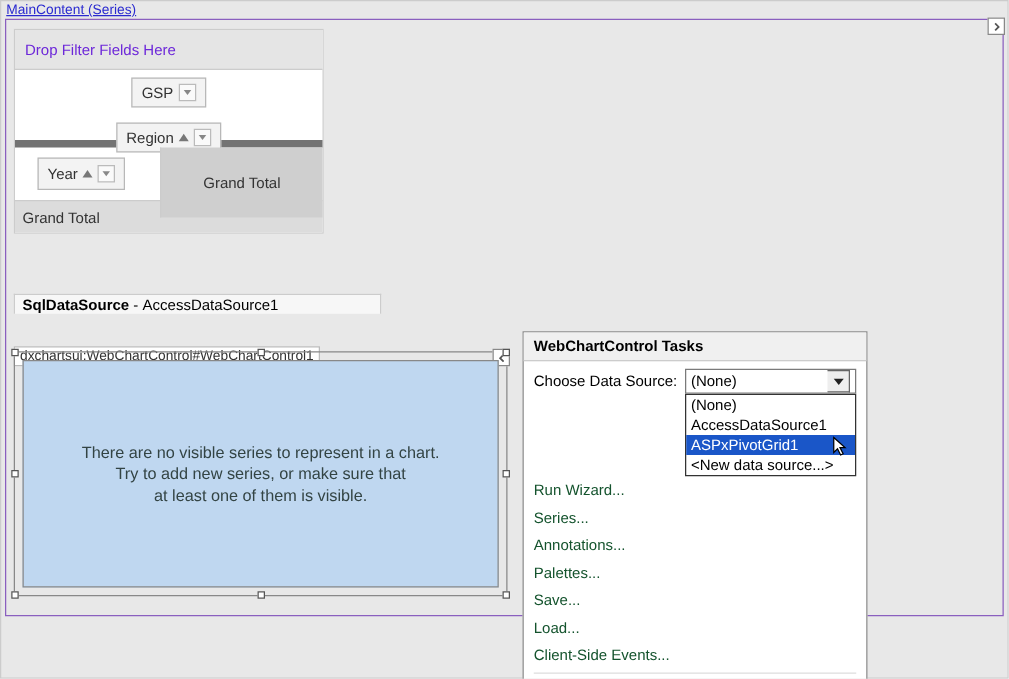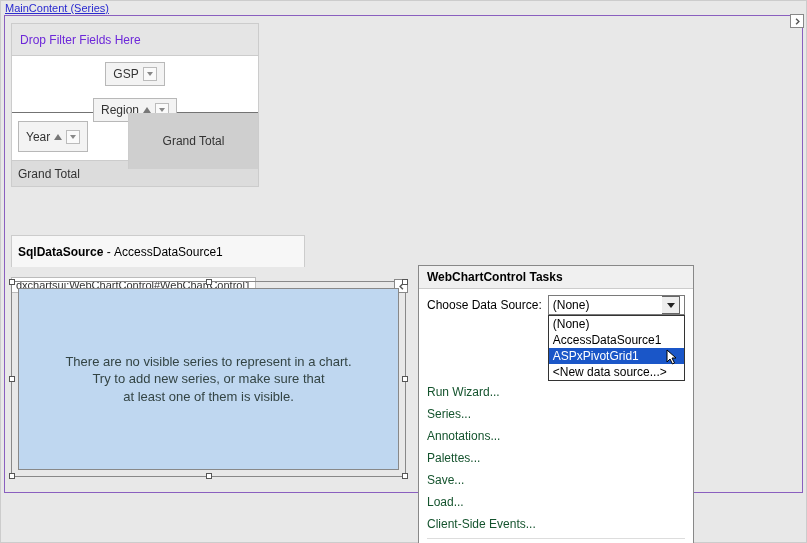--- a/index.html
+++ b/index.html
@@ -11,26 +11,26 @@
   .glyph-topright svg { display:block; }
 
   .pivot { position:absolute; left:6px; top:7px; width:248px; background:#fff; border:1px solid #ccc; font-size:12px; color:#333;}
   .pivot .filter-area { background:#e5e5e5; height:32px; display:flex; align-items:center; padding:0 8px; color:#6d28d9; border-bottom:1px solid #ccc;}
   .pivot .col-area { height:56px; display:flex; align-items:center;flex-direction:column; }
   .hdr { border:1px solid #b8b8b8; background:#f3f3f3; padding:4px 7px; display:inline-flex; align-items:center; gap:4px; margin:6px;}
   .sort-asc { width:0;height:0;border-left:4px solid transparent;border-right:4px solid transparent;border-bottom:6px solid #777; display:inline-block;}
   .tiny-dd { width:14px;height:14px;border:1px solid #bbb;background:#fafafa;display:inline-flex;align-items:center;justify-content:center;}
   .tiny-dd::after{content:"";width:0;height:0;border-left:3px solid transparent;border-right:3px solid transparent;border-top:4px solid #888;}
   .grand-col { margin-left:auto; background:#cfcfcf; width:130px; height:56px; display:flex; align-items:center; justify-content:center; border-left:1px solid #ccc;}
-  .row-area { display:flex; height:48px; border-top:1px solid #737373;}
+  .row-area { display:flex; height:48px; border-top:6px solid #737373;padding-left:12px;}
   .row-area .hdr { margin:8px 6px;}
   .row-area .blank { flex:1;}
   .grand-row { border-top:1px solid #ccc; background:#dcdcdc; height:26px; display:flex;align-items:center; padding:0 6px;}
   
-  .ds-block { position:absolute; left:6px; top:219px; width:294px; height:32px; background:#f7f7f7; border:1px solid #ccc; border-bottom:none; display:flex; align-items:center; padding:0 6px; font-size:12px;}
+  .ds-block { position:absolute; left:6px; top:219px; width:294px; height:16px; background:#f7f7f7; border:1px solid #ccc; border-bottom:none; display:flex; align-items:center; padding:0 6px; font-size:12px;}
   .ds-block b { font-weight:bold; }
 
   .chart-tag { position:absolute; left:6px; top:261px; background:#fff; border:1px solid #bbb; padding:1px 4px; font-size:11px; color:#333;}
   .chart-box { position:absolute; left:6px; top:265px; width:395px; height:196px; border:1px solid #888;}
   .chart-inner { position:absolute; left:6px; top:6px; right:6px; bottom:6px; background:#BFD7F0; border:1px solid #888; display:flex; align-items:center; justify-content:center; text-align:center; color:#344; font-size:13px; line-height:1.35;}
   .sel-handle { position:absolute; width:6px; height:6px; background:#fff; border:1px solid #555;}
   .glyph-chart { position:absolute; right:-3px; top:-3px; width:14px; height:14px; background:#fff; border:1px solid #888; display:flex;align-items:center;justify-content:center;}
 
   .smart-panel { position:absolute; left:417px; top:264px; width:276px; background:#fff; border:1px solid #888; font-size:12px; padding-bottom:8px;}
   .smart-panel .title { background:#f0f0f0; border-bottom:1px solid #ccc; padding:4px 8px; font-weight:bold;}

